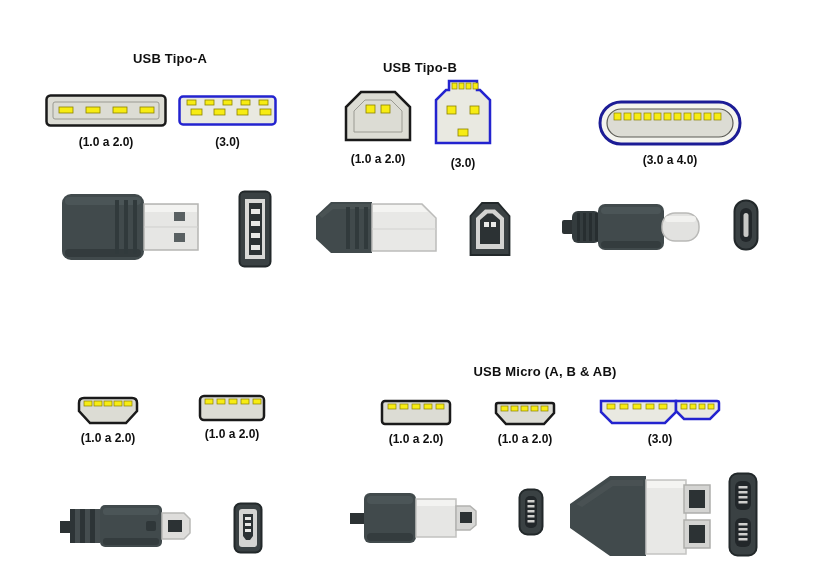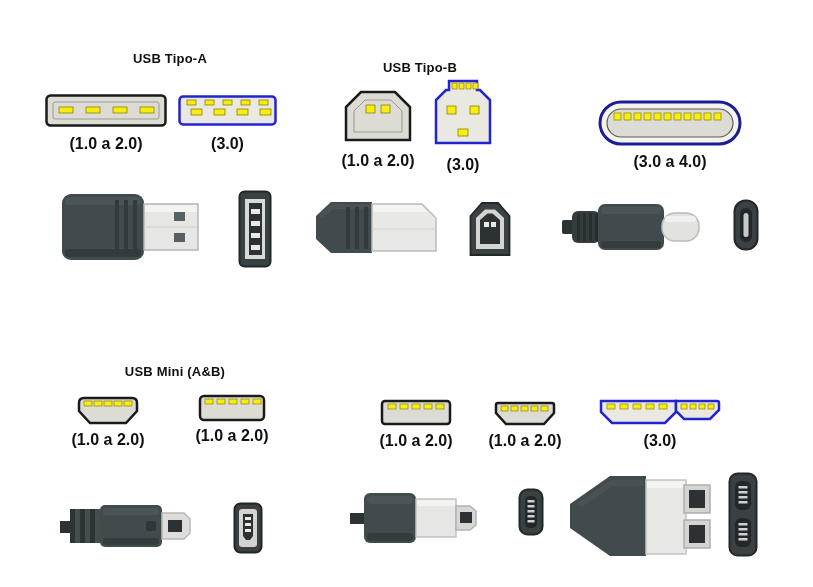--- a/index.html
+++ b/index.html
@@ -1,20 +1,20 @@
 <!DOCTYPE html>
 <html><head>
 <meta charset="utf-8">
 <style>
   html,body{margin:0;padding:0;background:#ffffff;}
   body{font-family:"Liberation Sans",sans-serif;}
   .canvas{position:relative;width:813px;height:587px;background:#ffffff;overflow:hidden;margin:6px auto;}
   .abs{position:absolute;}
   .title{font-size:13px;font-weight:bold;color:#0f0f0f;text-align:center;letter-spacing:.2px;}
-  .vlabel{font-size:16px;font-weight:bold;color:#0f0f0f;text-align:center;}
+  .vlabel{font-size:12px;font-weight:bold;color:#0f0f0f;text-align:center;}
   svg{display:block;}
 </style>
 </head>
 <body>
 
 <div class="canvas">
 
   <div class="abs title" style="left:95px;top:45px;width:150px">USB Tipo-A</div>
 
   <div class="abs" style="left:45px;top:88px">
@@ -162,21 +162,20 @@
   </div>
 
   <div class="abs" style="left:733px;top:193px">
     <svg width="26" height="52" viewBox="0 0 26 52">
       <rect x="1.5" y="1.5" width="23" height="49" rx="11" fill="#3a4143" stroke="#22282a" stroke-width="2"></rect>
       <rect x="7" y="9" width="12" height="34" rx="6" fill="#22272a"></rect>
       <rect x="10.5" y="14" width="5" height="24" rx="2.5" fill="#c8c8c6"></rect>
     </svg>
   </div>
 
-  <div class="abs title" style="left:85px;top:358px;width:180px">USB Mini (A&amp;B)</div>
 
   <div class="abs" style="left:76px;top:390px">
     <svg width="64" height="30" viewBox="0 0 64 30">
       <path d="M8 2 H56 Q61 2 61 7 V15 L50 27 H14 L3 15 V7 Q3 2 8 2 Z" fill="#dcdcd4" stroke="#1a1a1a" stroke-width="2.5"></path>
       <rect x="8" y="5" width="8" height="5" fill="#f7ec13" stroke="#8a8200" stroke-width="0.7"></rect>
       <rect x="18" y="5" width="8" height="5" fill="#f7ec13" stroke="#8a8200" stroke-width="0.7"></rect>
       <rect x="28" y="5" width="8" height="5" fill="#f7ec13" stroke="#8a8200" stroke-width="0.7"></rect>
       <rect x="38" y="5" width="8" height="5" fill="#f7ec13" stroke="#8a8200" stroke-width="0.7"></rect>
       <rect x="48" y="5" width="8" height="5" fill="#f7ec13" stroke="#8a8200" stroke-width="0.7"></rect>
     </svg>
@@ -218,20 +217,21 @@
     <svg width="30" height="52" viewBox="0 0 30 52">
       <rect x="1.5" y="1.5" width="27" height="49" rx="6" fill="#3a4143" stroke="#22282a" stroke-width="2"></rect>
       <rect x="6" y="7" width="18" height="38" rx="3" fill="#d4d4d2"></rect>
       <path d="M10 12 H20 V34 L17 38 H13 L10 34 Z" fill="#2c3234"></path>
       <rect x="12" y="15" width="6" height="3" fill="#e9e9e7"></rect>
       <rect x="12" y="21" width="6" height="3" fill="#e9e9e7"></rect>
       <rect x="12" y="27" width="6" height="3" fill="#e9e9e7"></rect>
     </svg>
   </div>
 
+  <div class="abs title" style="left:450px;top:358px;width:190px">USB Micro (A, B &amp; AB)</div>
 
   <div class="abs" style="left:380px;top:393px">
     <svg width="72" height="27" viewBox="0 0 72 27">
       <rect x="2" y="2" width="68" height="23" rx="3" fill="#dcdcd4" stroke="#1a1a1a" stroke-width="2.5"></rect>
       <rect x="8" y="5" width="8" height="5" fill="#f7ec13" stroke="#8a8200" stroke-width="0.7"></rect>
       <rect x="20" y="5" width="8" height="5" fill="#f7ec13" stroke="#8a8200" stroke-width="0.7"></rect>
       <rect x="32" y="5" width="8" height="5" fill="#f7ec13" stroke="#8a8200" stroke-width="0.7"></rect>
       <rect x="44" y="5" width="8" height="5" fill="#f7ec13" stroke="#8a8200" stroke-width="0.7"></rect>
       <rect x="56" y="5" width="8" height="5" fill="#f7ec13" stroke="#8a8200" stroke-width="0.7"></rect>
     </svg>

